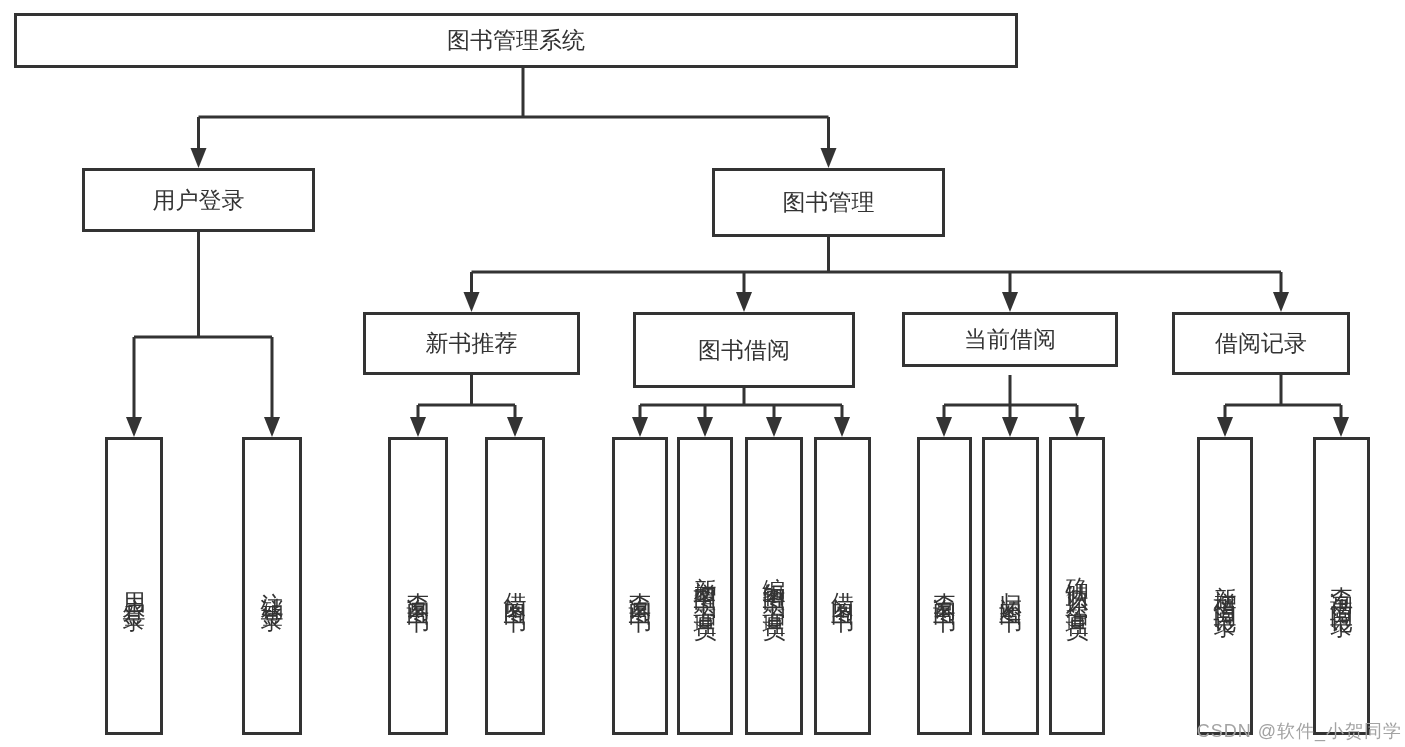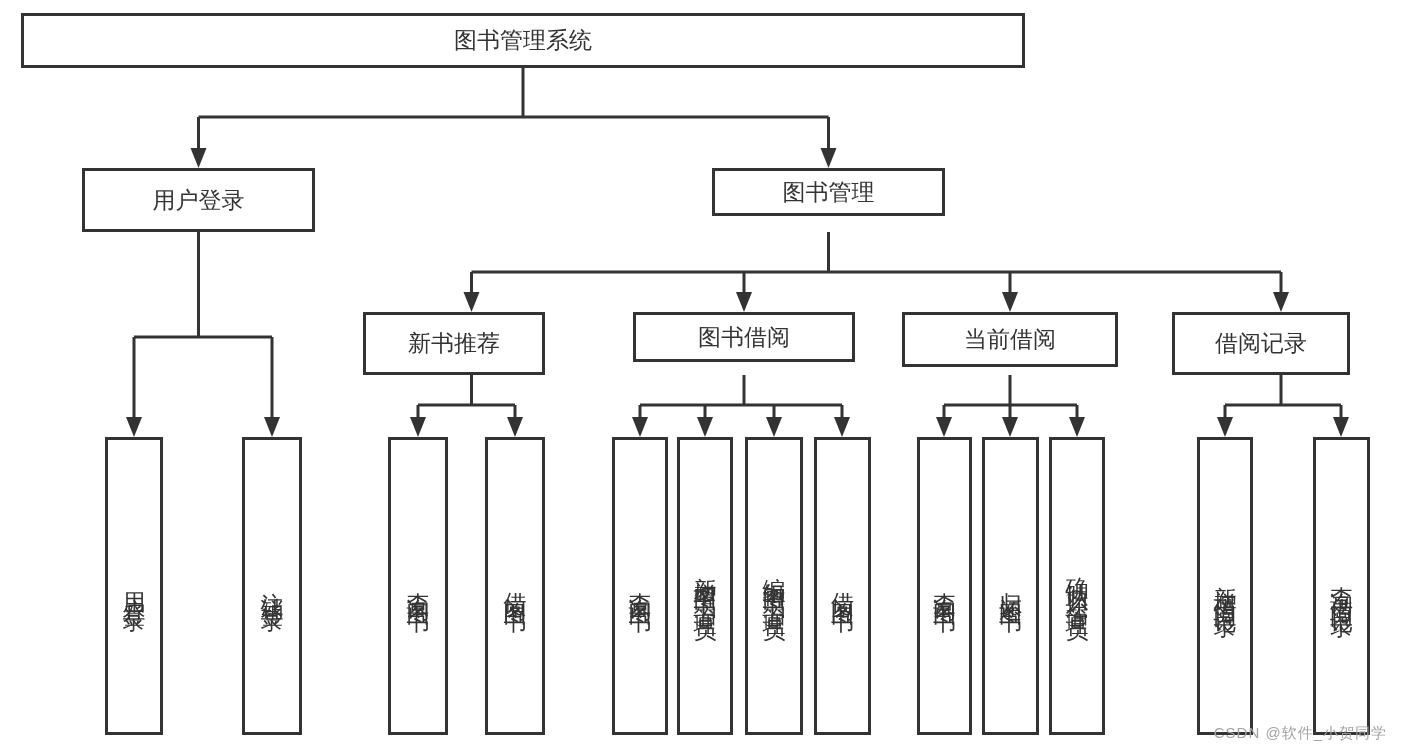--- a/index.html
+++ b/index.html
@@ -16,22 +16,22 @@
     position:absolute;z-index:2;box-sizing:border-box;
     border:3px solid var(--line);background:var(--box_bg);
     display:flex;align-items:center;justify-content:center;
     color:var(--text);font-size:23px;line-height:1;white-space:nowrap;
   }
   .vnode{
     writing-mode:vertical-rl;text-orientation:mixed;
     letter-spacing:6px;white-space:normal;line-height:1;
   }
   .watermark{
-    position:absolute;right:18px;bottom:4px;z-index:3;
-    color:var(--watermark);font-size:15px;letter-spacing:1px;white-space:nowrap;
+    position:absolute;right:3px;bottom:4px;z-index:3;
+    color:var(--watermark);font-size:18px;letter-spacing:1px;white-space:nowrap;
   }
 </style>
 </head>
 <body>
 
 <div class="canvas">
 
   <svg class="wires" width="1405" height="747" viewBox="0 0 1405 747">
     <g style="stroke:var(--line);fill:none;stroke-width:3">
       <path d="M523 68 V117 M198.5 117 H828.5 M198.5 117 V152 M828.5 117 V152"></path>
@@ -58,27 +58,27 @@
       <polygon points="766,417 782,417 774,437"></polygon>
       <polygon points="834,417 850,417 842,437"></polygon>
       <polygon points="936,417 952,417 944,437"></polygon>
       <polygon points="1002,417 1018,417 1010,437"></polygon>
       <polygon points="1069,417 1085,417 1077,437"></polygon>
       <polygon points="1217,417 1233,417 1225,437"></polygon>
       <polygon points="1333,417 1349,417 1341,437"></polygon>
     </g>
   </svg>
 
-  <div class="node" style="left:21px;top:13px;width:1004px;height:55px">图书管理系统</div>
+  <div class="node" style="left:14px;top:13px;width:1004px;height:55px">图书管理系统</div>
 
   <div class="node" style="left:82px;top:168px;width:233px;height:64px">用户登录</div>
-  <div class="node" style="left:712px;top:168px;width:233px;height:48px">图书管理</div>
+  <div class="node" style="left:712px;top:168px;width:233px;height:69px">图书管理</div>
 
-  <div class="node" style="left:363px;top:312px;width:182px;height:63px">新书推荐</div>
-  <div class="node" style="left:633px;top:312px;width:222px;height:50px">图书借阅</div>
+  <div class="node" style="left:363px;top:312px;width:217px;height:63px">新书推荐</div>
+  <div class="node" style="left:633px;top:312px;width:222px;height:76px">图书借阅</div>
   <div class="node" style="left:902px;top:312px;width:216px;height:55px">当前借阅</div>
   <div class="node" style="left:1172px;top:312px;width:178px;height:63px">借阅记录</div>
 
   <div class="node vnode" style="left:105px;top:437px;width:58px;height:298px">用户登录</div>
   <div class="node vnode" style="left:242px;top:437px;width:60px;height:298px">注销登录</div>
 
   <div class="node vnode" style="left:388px;top:437px;width:60px;height:298px">查询图书</div>
   <div class="node vnode" style="left:485px;top:437px;width:60px;height:298px">借阅图书</div>
 
   <div class="node vnode" style="left:612px;top:437px;width:56px;height:298px">查询图书</div>

